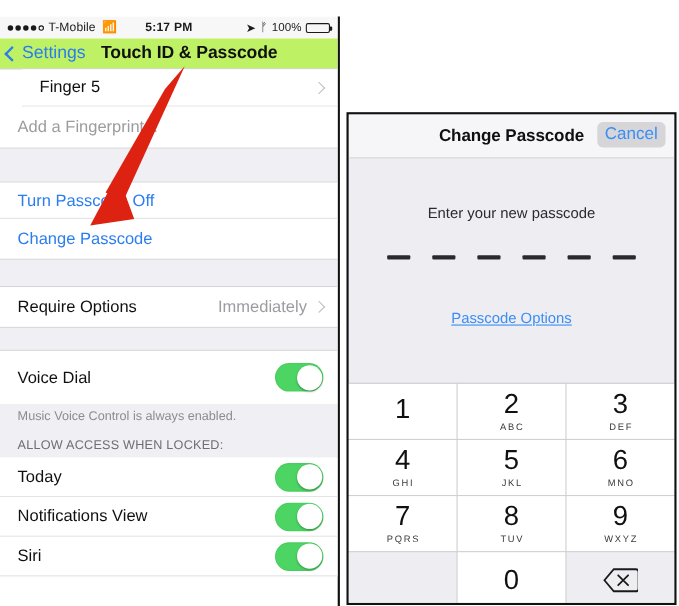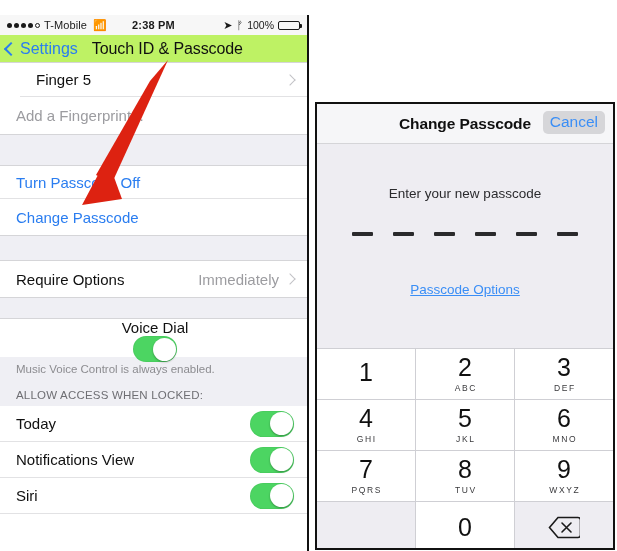--- a/index.html
+++ b/index.html
@@ -113,21 +113,21 @@
   .chev-left {
     display: inline-block;
     width: 8px; height: 8px;
     border-left: 2.4px solid #2a7df0;
     border-bottom: 2.4px solid #2a7df0;
     transform: rotate(45deg);
     margin-right: 2px;
   }
   .nav-title {
     font-size: 16px;
-    font-weight: normal;
+    font-weight: bold;
     color: #101010;
     margin-left: 14px;
     letter-spacing: -0.1px;
   }
 
   .group-gap {
     background: #efeff4;
     border-top: 1px solid #d5d5d8;
     border-bottom: 1px solid #d5d5d8;
     box-sizing: border-box;
@@ -324,21 +324,21 @@
       <span class="sb-dots">
         <span class="sb-dot"></span>
           <span class="sb-dot"></span>
           <span class="sb-dot"></span>
           <span class="sb-dot"></span>
           <span class="sb-dot hollow"></span>
       </span>
       <span class="sb-carrier">T-Mobile</span>
       <span class="sb-wifi">📶</span>
     </div>
-    <div class="sb-center">2:38 PM</div>
+    <div class="sb-center">5:17 PM</div>
     <div class="sb-right">
       <span style="font-size:11px;">➤</span>
       <span style="font-size:11px;">ᚠ</span>
       <span class="sb-batt-pct">100%</span>
       <span class="batt-shell">
         <span class="batt-fill"></span><span class="batt-nub"></span>
       </span>
     </div>
   </div>
 
@@ -370,21 +370,21 @@
   <div class="group-gap" style="height:26px;"></div>
 
   <div class="row" style="height:36px;border-bottom:none;">
     <span class="row-label">Require Options</span>
     <span class="row-value">Immediately</span>
     <span class="chev-right"></span>
   </div>
 
   <div class="group-gap" style="height:22px;"></div>
 
-  <div class="row" style="height:38px;border-bottom:none;flex-direction:column;">
+  <div class="row" style="height:48px;border-bottom:none;">
     <span class="row-label">Voice Dial</span>
     <span class="toggle">
         <span class="knob"></span>
       </span>
   </div>
 
   <div class="footnote">Music Voice Control is always enabled.</div>
   <div class="section-header">ALLOW ACCESS WHEN LOCKED:</div>
 
   <div class="row" style="height:36px;">

